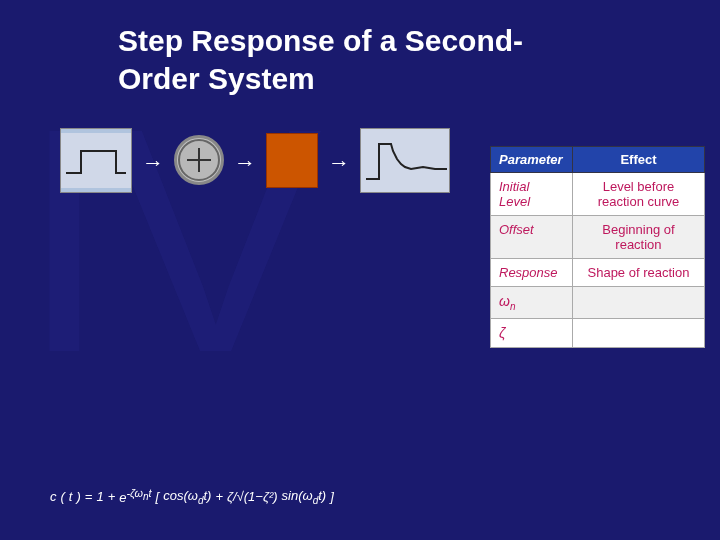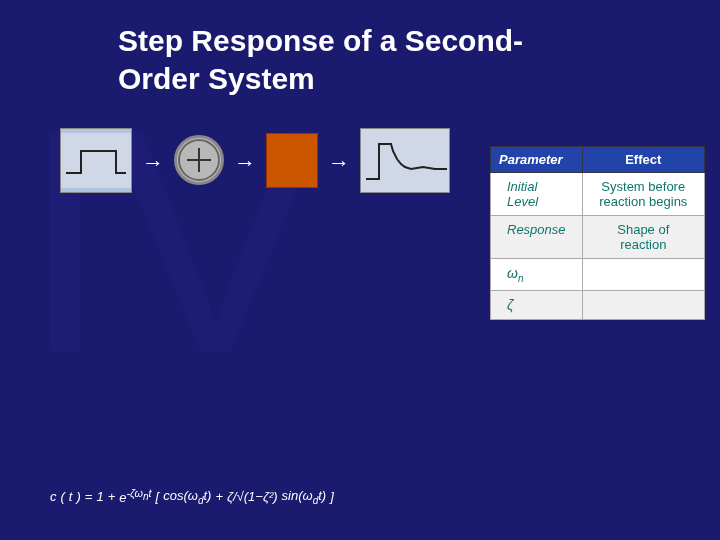--- a/index.html
+++ b/index.html
@@ -133,24 +133,24 @@
     table th {
       background: #2244aa;
       color: white;
       padding: 5px 8px;
       text-align: left;
       border: 1px solid #334;
       font-weight: bold;
     }
 
     table td {
-      padding: 6px 16px;
+      padding: 6px 8px;
       border: 1px solid #aaa;
       vertical-align: top;
-      color: #0f766e;
+      color: #be185d;
     }
 
     table tr:nth-child(even) td {
       background: #f0f0f0;
     }
 
     table tr:nth-child(odd) td {
       background: #ffffff;
     }
 
@@ -243,21 +243,25 @@
   <table>
     <thead>
       <tr>
         <th class="param-col">Parameter</th>
         <th class="effect-col">Effect</th>
       </tr>
     </thead>
     <tbody>
       <tr>
         <td class="param-col">Initial Level</td>
-        <td class="effect-col">System before reaction begins</td>
+        <td class="effect-col">Level before reaction curve</td>
+      </tr>
+      <tr>
+        <td class="param-col">Offset</td>
+        <td class="effect-col">Beginning of reaction</td>
       </tr>
       <tr>
         <td class="param-col">Response</td>
         <td class="effect-col">Shape of reaction</td>
       </tr>
       <tr>
         <td class="param-col">
           <span class="greek">ω<sub>n</sub></span>
         </td>
         <td class="effect-col"></td>

